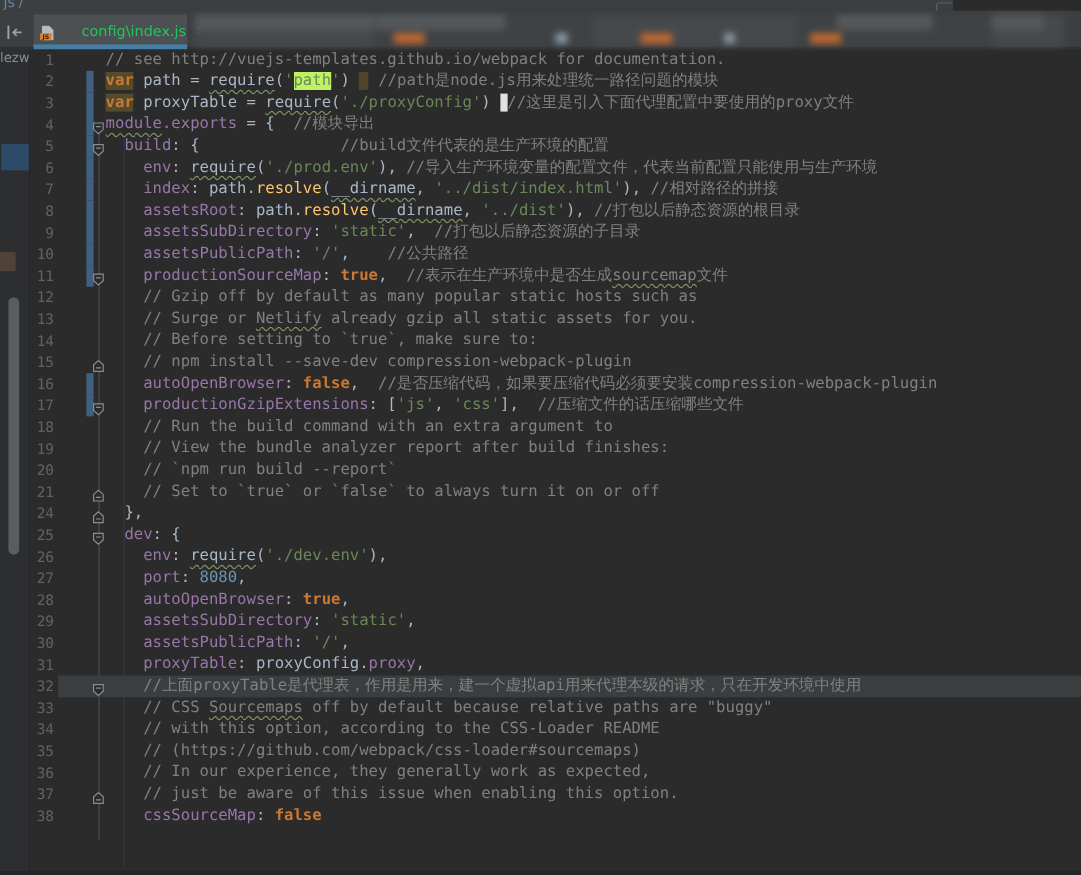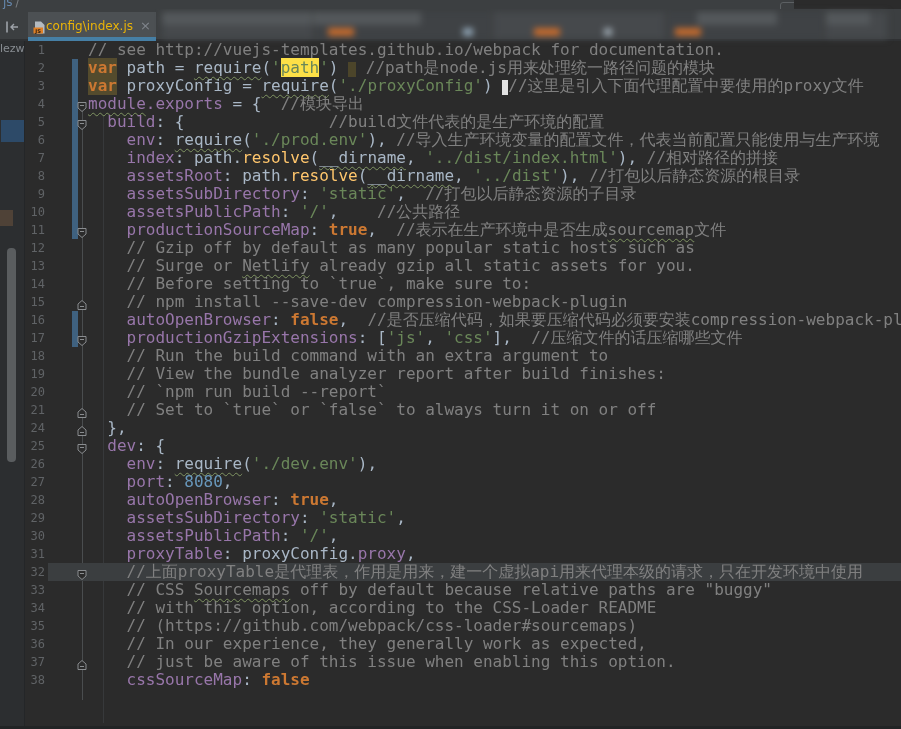--- a/index.html
+++ b/index.html
@@ -13,21 +13,21 @@
   .breadcrumb-inner{position:absolute;top:-5px;left:3px;font-family:"DejaVu Sans","Liberation Sans",sans-serif;font-size:12px;}
   .bc-js{color:#6587ad;}
   .bc-sep{color:#7a7e82;margin-left:3px;}
   .scroll-chip{position:absolute;right:-4px;top:2px;width:16px;height:13px;border:1px solid #5c6063;border-radius:3px;}
   
   .tab-bar{position:absolute;top:9px;left:0;width:901px;height:32px;background:#3c3f41;border-bottom:2px solid #2f3133;box-sizing:border-box;z-index:4;}
   .hide-btn{position:absolute;left:4px;top:10px;width:18px;height:14px;cursor:pointer;}
   .tab-active{position:absolute;left:28px;top:3px;height:27px;width:128px;background:#4c5053;display:flex;align-items:center;padding:0 5px;box-sizing:border-box;}
   .tab-active::after{content:"";position:absolute;left:0;right:0;bottom:-2px;height:4px;background:#467fa5;}
   .tab-icon{width:13px;height:13px;flex:0 0 13px;}
-  .tab-label{font-family:"DejaVu Sans","Liberation Sans",sans-serif;font-size:12px;color:#eab308;margin-left:0;white-space:nowrap;}
+  .tab-label{font-family:"DejaVu Sans","Liberation Sans",sans-serif;font-size:12px;color:#22c55e;margin-left:22px;white-space:nowrap;}
   .tab-close{font-family:"DejaVu Sans",sans-serif;font-size:13px;color:#80858c;margin-left:7px;line-height:10px;}
   .redacted-tabs{position:absolute;left:162px;top:0;width:725px;height:30px;overflow:hidden;filter:blur(3px);}
   .rt-seg{position:absolute;top:3px;height:27px;background:#46494c;}
   .rt-seg.alt{background:#3f4245;}
   .rt-chip{position:absolute;bottom:3px;width:26px;height:8px;background:#c66b2d;border-radius:1px;}
   .rt-dark{position:absolute;top:0;height:13px;background:#54585b;width:100%;}
   
   .left-strip{position:absolute;left:0;top:41px;width:25px;height:688px;background:#2c2e30;border-right:1px solid #242628;box-sizing:border-box;z-index:3;}
   .ls-label{position:absolute;top:1px;left:0;font-family:"DejaVu Sans","Liberation Sans",sans-serif;font-size:11px;color:#888d92;}
   .ls-blue{position:absolute;left:1px;top:79px;width:23px;height:22px;background:#2d4a68;}
@@ -37,28 +37,28 @@
   .editor{position:absolute;top:41px;left:25px;width:876px;height:688px;background:#2b2b2b;overflow:hidden;}
   .fold-guide{position:absolute;left:57px;top:63px;width:1px;height:596px;background:#4a4d4f;}
   .indent-guide{position:absolute;left:78px;top:74px;width:1px;height:608px;background:#37393b;}
   .line{position:relative;height:18px;white-space:pre;z-index:1;}
   .line.active{background:linear-gradient(to right,transparent 23px,#3b3e40 23px);}
   .ln{position:absolute;left:0;top:2px;width:20px;text-align:right;font-size:12px;color:#606366;}
   .vcs{position:absolute;left:47px;top:0;width:6px;height:18px;}
   .vcs.blue{background:#3f617f;}
   .vcs.green{background:#50693c;}
   .fold{position:absolute;left:51px;top:3px;width:12px;height:12px;cursor:pointer;}
-  .code{position:absolute;left:63px;top:1px;font-size:16px;line-height:16px;color:#a9b7c6;}
+  .code{position:absolute;left:63px;top:1px;font-size:13px;line-height:16px;color:#a9b7c6;}
   
   .tk-d{color:#a9b7c6;}
   .tk-k{color:#cc7832;font-weight:bold;}
   .tk-kh{color:#cc7832;font-weight:bold;background:#544b2d;}
   .tk-p{color:#9876aa;}
   .tk-s{color:#6a8759;}
-  .tk-sh{color:#6a8759;background:#fde047;}
+  .tk-sh{color:#6a8759;background:#bef264;}
   .tk-c{color:#808080;}
   .tk-n{color:#6897bb;}
   .tk-f{color:#ffc66d;}
   .tk-uw{color:#a9b7c6;text-decoration:underline wavy #7f9462;text-decoration-thickness:1px;text-underline-offset:3px;}
   .tk-pw{color:#9876aa;text-decoration:underline wavy #7f9462;text-decoration-thickness:1px;text-underline-offset:3px;margin-top:36px;}
   .tk-cw{color:#808080;text-decoration:underline wavy #7f9462;text-decoration-thickness:1px;text-underline-offset:3px;}
   .tk-prw{color:#a9b7c6;border-bottom:1px solid #8a8d90;text-decoration:underline wavy #7f9462;text-decoration-thickness:1px;text-underline-offset:3px;}
   .tk-puw{color:#9876aa;font-style:italic;border-bottom:1px solid #9876aa;text-decoration:underline wavy #7f9462;text-decoration-thickness:1px;text-underline-offset:3px;}
   .tk-hb{display:inline-block;background:#4c452a;width:8px;height:15px;vertical-align:text-bottom;}
   .tk-caret{display:inline-block;background:#e2e2e2;width:6px;height:15px;vertical-align:text-bottom;}
@@ -121,21 +121,21 @@
   <div class="ls-brown"></div>
   <div class="ls-scrollbar"></div>
 </div>
 
 <div class="editor">
   <div class="fold-guide"></div>
   <div class="indent-guide"></div>
   <div id="editor-lines">
       <div class="line"><div class="ln">1</div><div class="code"><span class="tk-c">// see http://vuejs-templates.github.io/webpack for documentation.</span></div></div>
       <div class="line"><div class="ln">2</div><div class="vcs blue"></div><div class="code"><span class="tk-kh">var</span><span class="tk-d"> path = </span><span class="tk-uw">require</span><span class="tk-d">(</span><span class="tk-s">'</span><span class="tk-sh">path</span><span class="tk-s">'</span><span class="tk-d">) </span><span class="tk-hb"> </span><span class="tk-d"> </span><span class="tk-c">//path是node.js用来处理统一路径问题的模块</span></div></div>
-      <div class="line"><div class="ln">3</div><div class="vcs blue"></div><div class="code"><span class="tk-kh">var</span><span class="tk-d"> proxyConfig = </span><span class="tk-uw">require</span><span class="tk-d">(</span><span class="tk-s">'./proxyConfig'</span><span class="tk-d">) </span><span class="tk-caret"></span><span class="tk-c">//这里是引入下面代理配置中要使用的proxy文件</span></div></div>
+      <div class="line"><div class="ln">3</div><div class="vcs blue"></div><div class="code"><span class="tk-kh">var</span><span class="tk-d"> proxyTable = </span><span class="tk-uw">require</span><span class="tk-d">(</span><span class="tk-s">'./proxyConfig'</span><span class="tk-d">) </span><span class="tk-caret"></span><span class="tk-c">//这里是引入下面代理配置中要使用的proxy文件</span></div></div>
       <div class="line"><div class="ln">4</div><div class="vcs blue"></div><div class="fold"><svg width="12" height="12" viewBox="0 0 11 12">
             <path d="M1.5 1.5h8v5.5L5.5 10.5 1.5 7z" fill="#2b2b2b" stroke="#8a8d90"></path>
             <path d="M3.5 4.5h4" stroke="#8a8d90"></path>
           </svg></div><div class="code"><span class="tk-pw">module</span><span class="tk-p">.exports</span><span class="tk-d"> = {  </span><span class="tk-c">//模块导出</span></div></div>
       <div class="line"><div class="ln">5</div><div class="vcs blue"></div><div class="fold"><svg width="12" height="12" viewBox="0 0 11 12">
             <path d="M1.5 1.5h8v5.5L5.5 10.5 1.5 7z" fill="#2b2b2b" stroke="#8a8d90"></path>
             <path d="M3.5 4.5h4" stroke="#8a8d90"></path>
           </svg></div><div class="code"><span class="tk-d">  </span><span class="tk-p">build</span><span class="tk-d">: {               </span><span class="tk-c">//build文件代表的是生产环境的配置</span></div></div>
       <div class="line"><div class="ln">6</div><div class="vcs blue"></div><div class="code"><span class="tk-d">    </span><span class="tk-p">env</span><span class="tk-d">: </span><span class="tk-uw">require</span><span class="tk-d">(</span><span class="tk-s">'./prod.env'</span><span class="tk-d">), </span><span class="tk-c">//导入生产环境变量的配置文件，代表当前配置只能使用与生产环境</span></div></div>
       <div class="line"><div class="ln">7</div><div class="vcs blue"></div><div class="code"><span class="tk-d">    </span><span class="tk-p">index</span><span class="tk-d">: path.</span><span class="tk-f">resolve</span><span class="tk-d">(</span><span class="tk-uw">__dirname</span><span class="tk-d">, </span><span class="tk-s">'../dist/index.html'</span><span class="tk-d">), </span><span class="tk-c">//相对路径的拼接</span></div></div>

